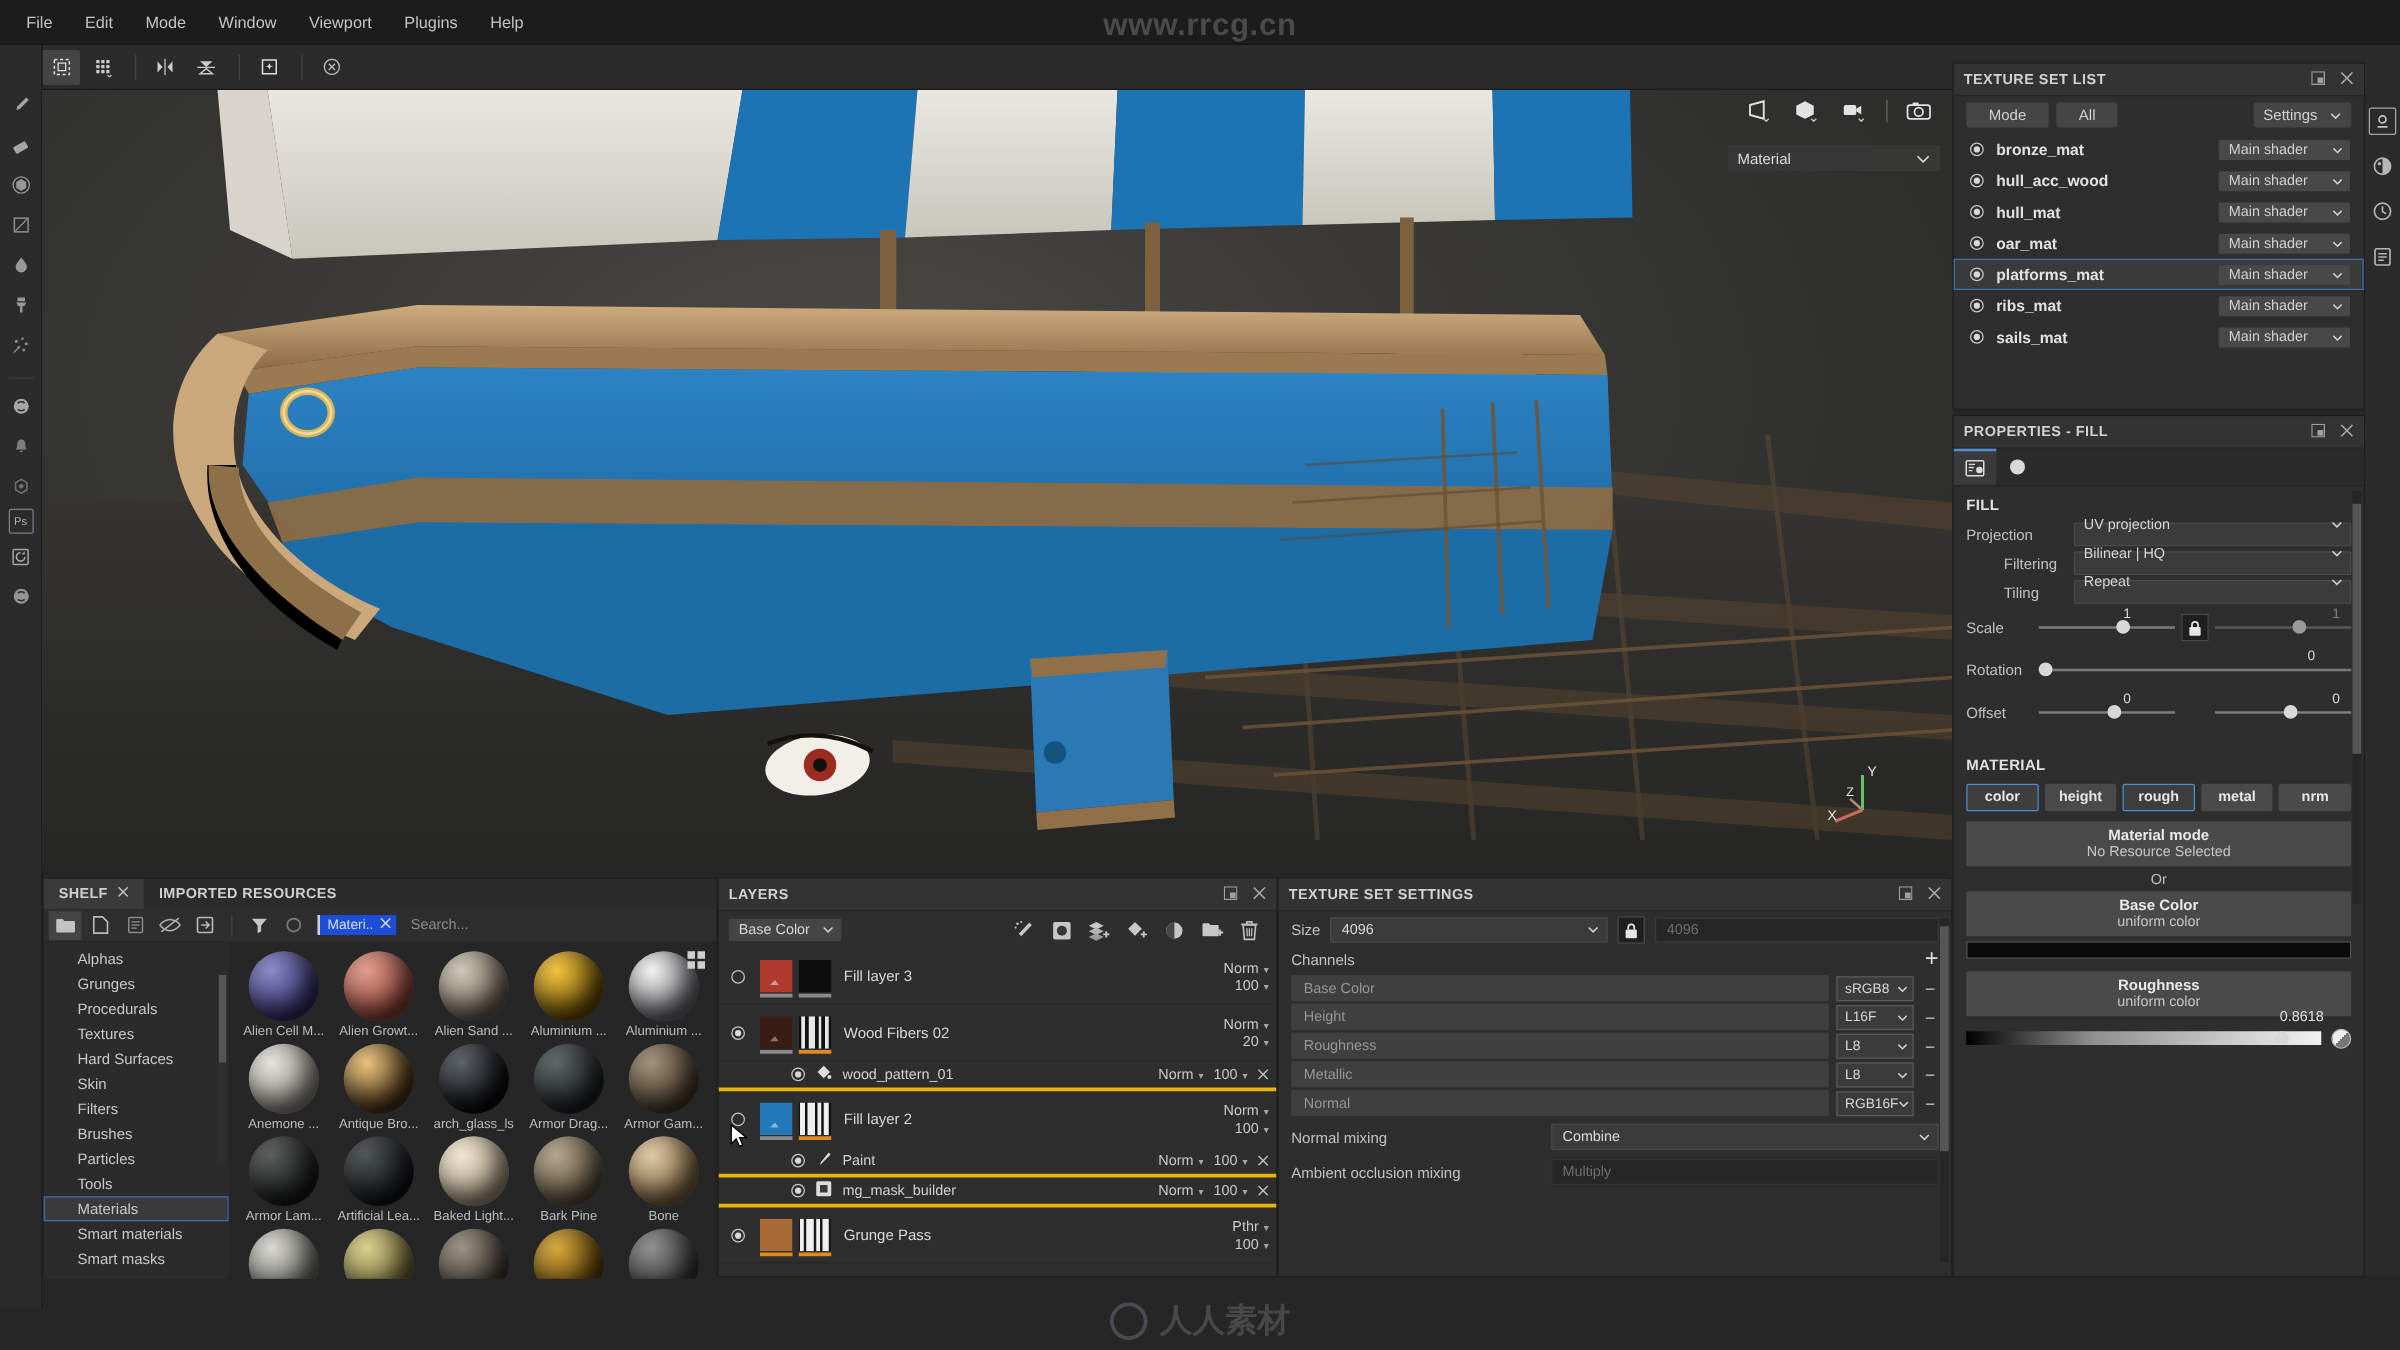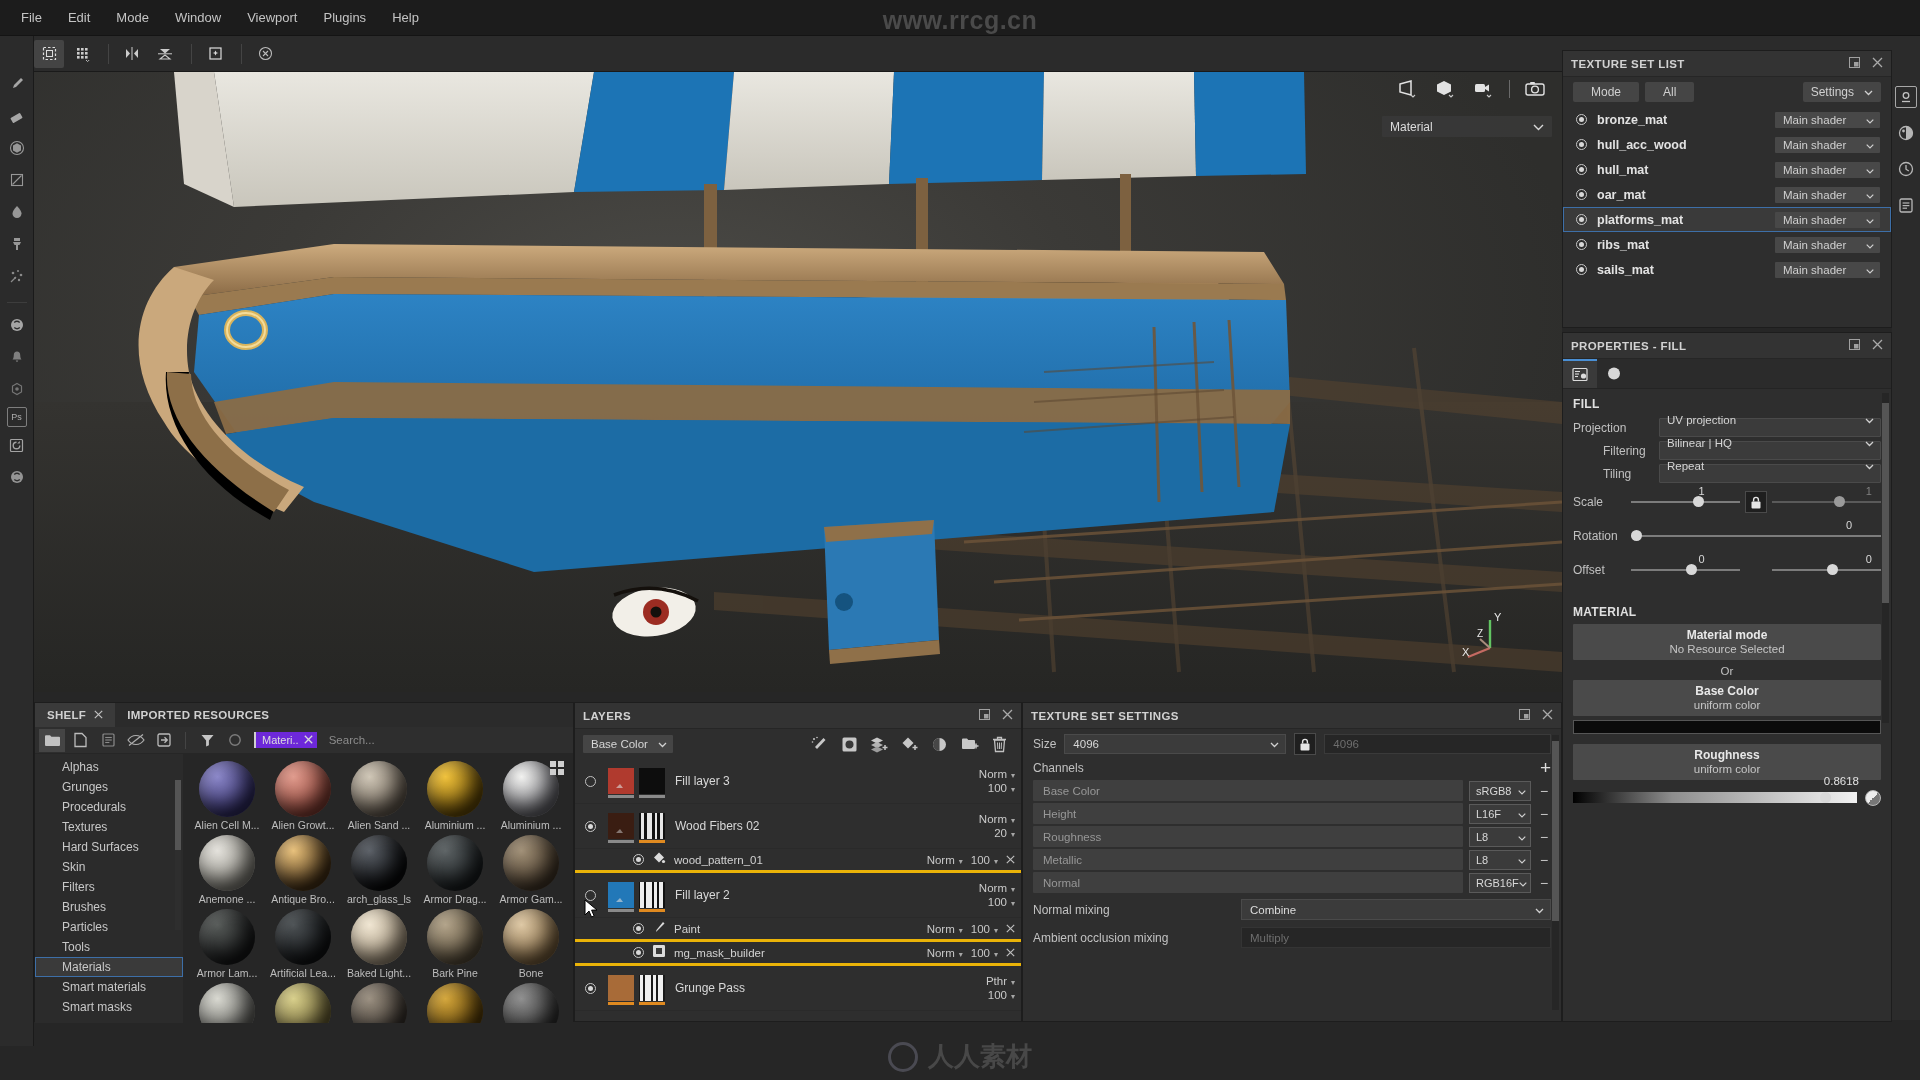--- a/index.html
+++ b/index.html
@@ -179,21 +179,21 @@
   #shelf{ left:34px; top:702px; width:540px; height:320px; background:#2e2e2e; }
   .shelf-tabs{ height:24px; display:flex; background:#2b2b2b; }
   .shtab{ display:flex;align-items:center; gap:8px; padding:0 12px; font-size:11.5px;
     font-weight:bold; letter-spacing:.3px; color:#d0d0d0; }
   .shtab.active{ background:#3a3a3a; }
   .shelf-tools{ height:27px; display:flex; align-items:center; padding-left:4px; gap:2px;
     background:#2e2e2e; border-bottom:1px solid #262626;}
   .shtool{ width:26px;height:23px;display:flex;align-items:center;justify-content:center; opacity:.85;}
   .shtool.act{ background:#4a4a4a; }
   .shsep{ width:1px;height:17px;background:#444; margin:0 6px; }
-  .chip{ background:#6d28d9; font-size:11px; color:#ddd; padding:2px 4px 2px 6px;
+  .chip{ background:#1d4ed8; font-size:11px; color:#ddd; padding:2px 4px 2px 6px;
     display:flex; align-items:flex-end; gap:5px; border-left:2px solid #d0d0d0; margin-left:4px;}
   .searchbox{ flex:1; font-size:11.5px; color:#8c8c8c; padding-left:10px; }
   .shelf-body{ display:flex; height:269px; }
   .shelf-cats{ width:148px; background:#2b2b2b; padding-top:3px; position:relative; }
   .cat{ height:20px; display:flex; align-items:center; padding-left:26px; font-size:12px; color:#c8c8c8;
     border:1px solid transparent;}
   .cat.sel{ background:#3a3a3a; border:1px solid #3d6fa8; }
   .catscroll{ position:absolute; right:2px; top:26px; width:6px; height:150px; background:#2e2e2e;}
   .catscroll i{ display:block; width:6px; height:70px; background:#555; }
   .shelf-grid{ flex:1; background:#262626; position:relative; padding:7px 0 0 8px;
@@ -810,20 +810,27 @@
       <span style="width:32px"></span>
       <span class="slide">
         <span class="strack"></span>
         <span class="sknob" style="left:50%"></span>
         <span class="svalue" style="left:86%">0</span>
       </span>
     </div>
 
     <div class="sect-h" style="padding-top:18px">MATERIAL</div>
 
+    <div class="mat-tabs">
+      <div class="mtab on">color</div>
+      <div class="mtab">height</div>
+      <div class="mtab on">rough</div>
+      <div class="mtab">metal</div>
+      <div class="mtab">nrm</div>
+    </div>
 
     <div class="mslot">
       <div class="t1">Material mode</div>
       <div class="t2">No Resource Selected</div>
     </div>
     <div class="or">Or</div>
     <div class="mslot">
       <div class="t1">Base Color</div>
       <div class="t2">uniform color</div>
     </div>

